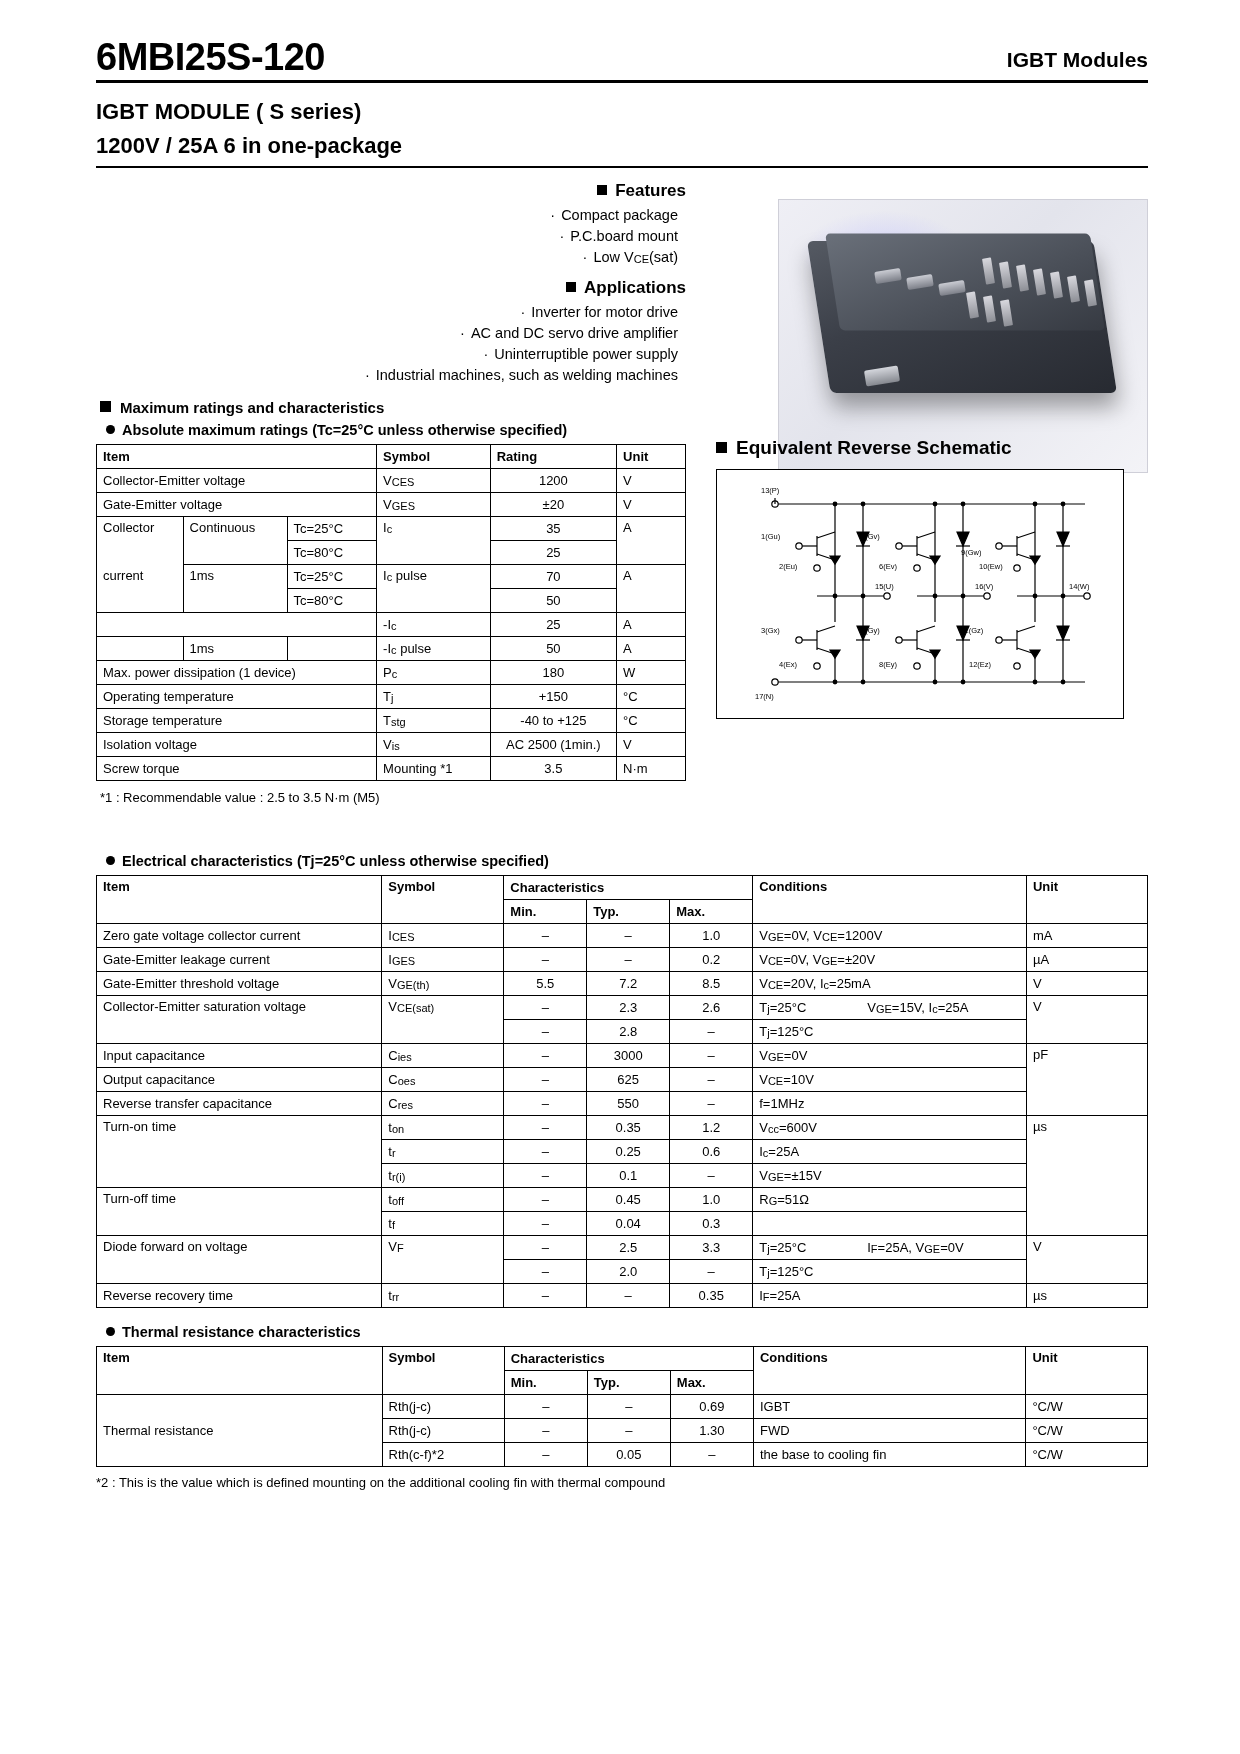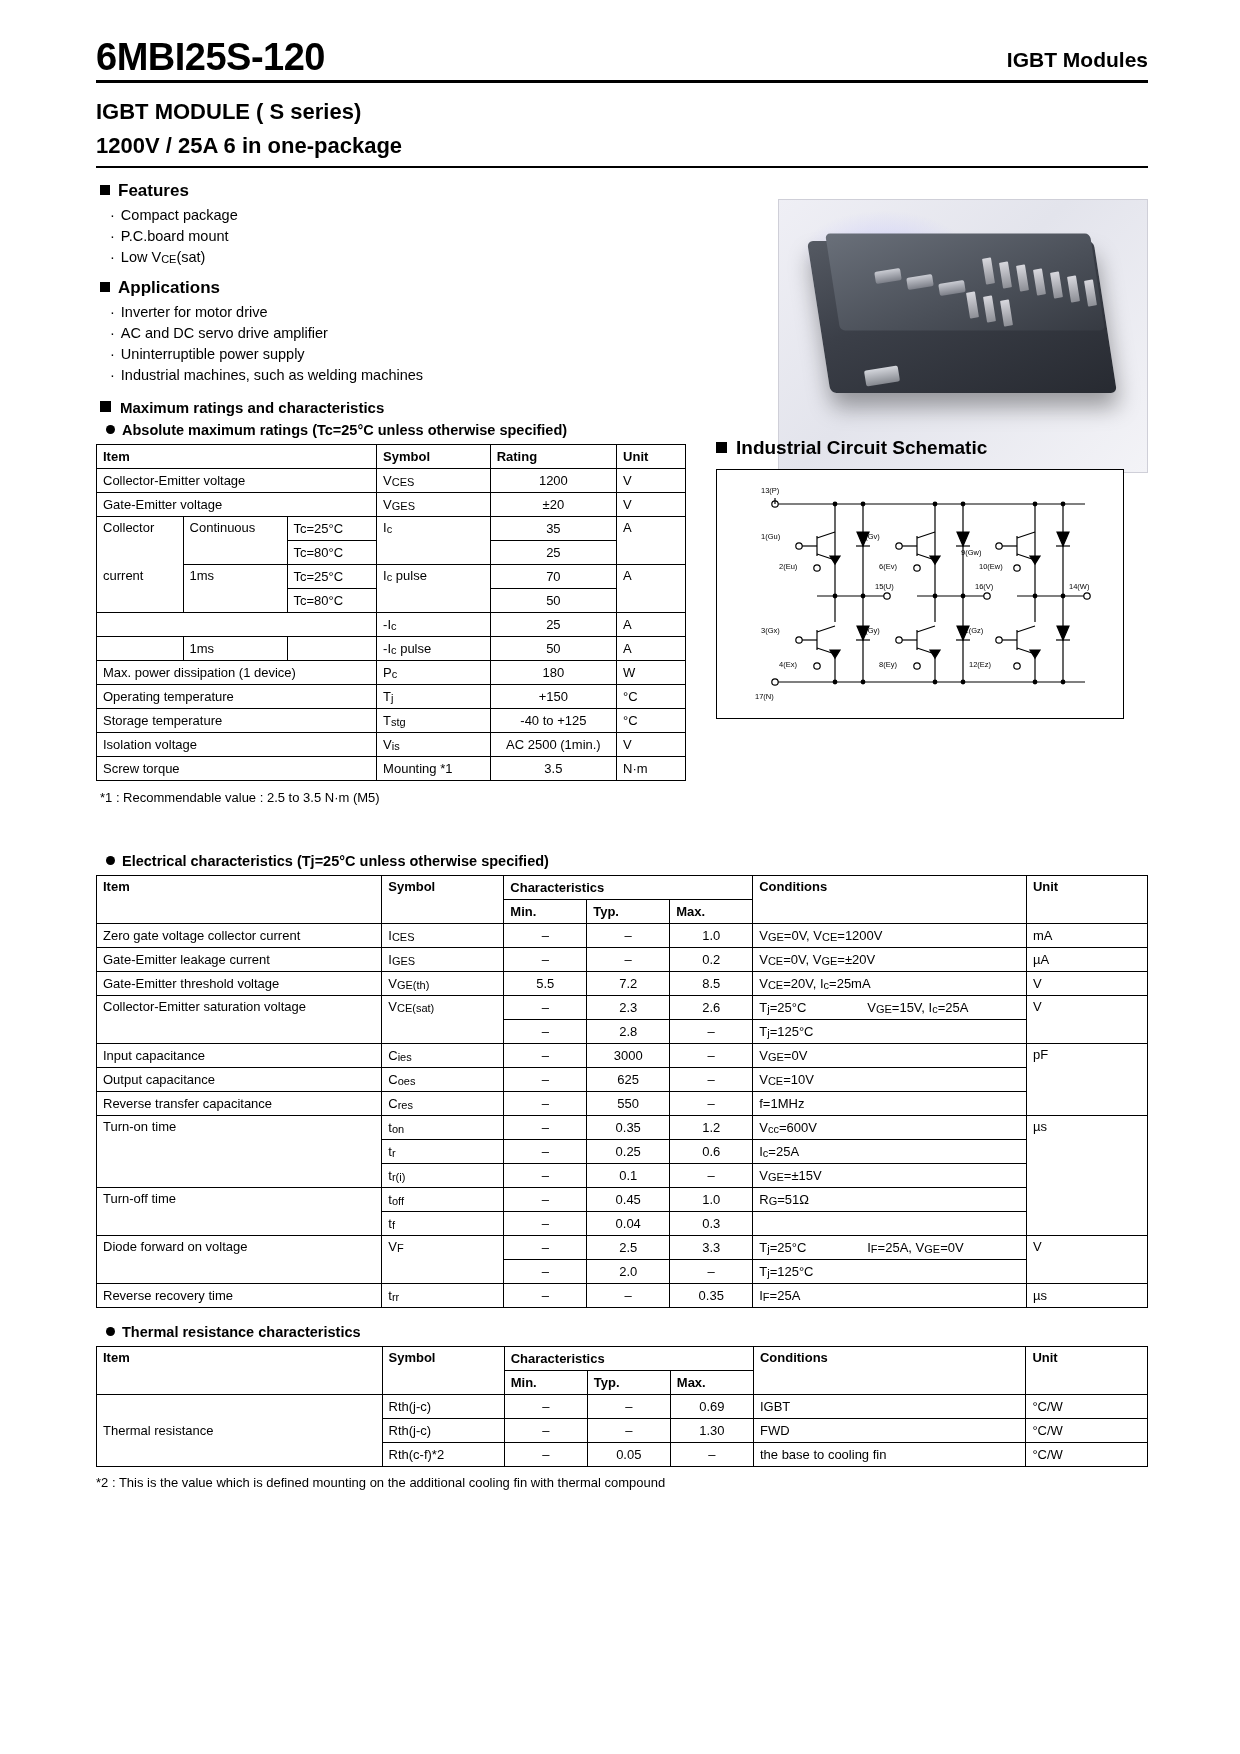--- a/index.html
+++ b/index.html
@@ -54,20 +54,21 @@
   .title2 {
     font-size: 22px;
     font-weight: bold;
     margin-top: 8px;
     border-bottom: 2px solid #000;
     padding-bottom: 7px;
   }
   
   .upper {
     position: relative;
+    text-align: right;
   }
   .leftcol {
     width: 590px;
   }
   .sec-head {
     font-size: 17px;
     font-weight: bold;
     margin: 13px 0 6px 4px;
   }
   .sec-head .sq {
@@ -77,21 +78,21 @@
     margin-right: 8px;
     vertical-align: 1px;
   }
   .bullets {
     margin: 0 0 0 14px;
     padding: 0;
     list-style: none;
   }
   .bullets li {
     font-size: 14.5px;
-    margin: 5px 0;
+    margin: 5px 8px;
   }
   .bullets li .dot { margin-right: 6px; }
   .sub {
     font-size: 11px;
     vertical-align: -1px;
   }
 
   
   .photo-box {
     position: absolute;
@@ -372,21 +373,21 @@
         <td class="c">3.5</td>
         <td>N·m</td>
       </tr>
     </tbody>
         </table>
 
     <div class="note">*1 : Recommendable value : 2.5 to 3.5 N·m (M5)</div>
 
     <div style="position:absolute; left:620px; top:38px; width:430px;">
       <div class="schem-title">
-        <span class="sq"></span><span>Industrial Circuit Schematic</span>
+        <span class="sq"></span><span>Equivalent Reverse Schematic</span>
       </div>
       <div class="schem-box">
         <svg width="406" height="248" viewBox="0 0 406 248">
           <g stroke="#000" stroke-width="1.2" fill="none">
 
             <line x1="58" y1="34" x2="368" y2="34"></line>
 
             <line x1="58" y1="212" x2="368" y2="212"></line>
 
             <circle cx="58" cy="34" r="3.2" fill="#fff"></circle>

